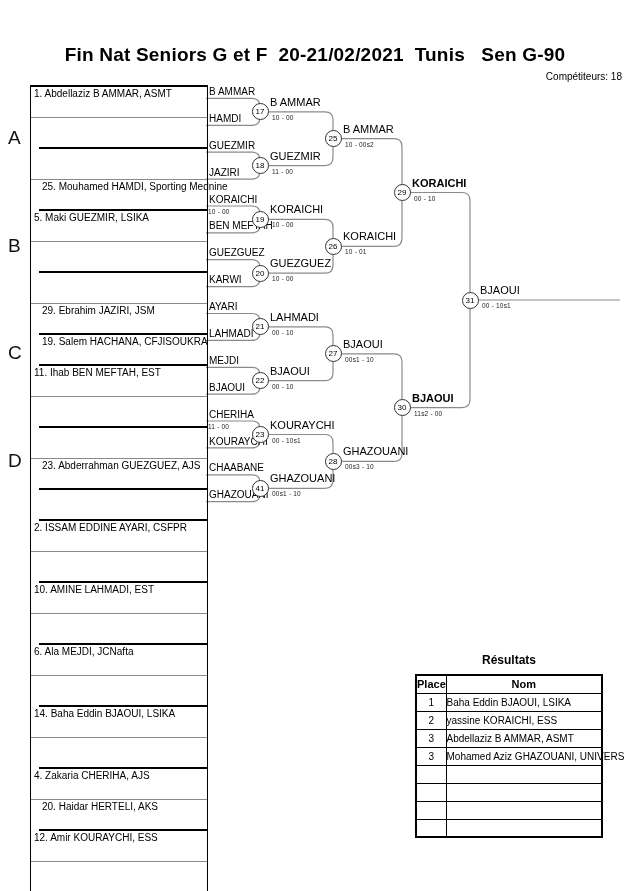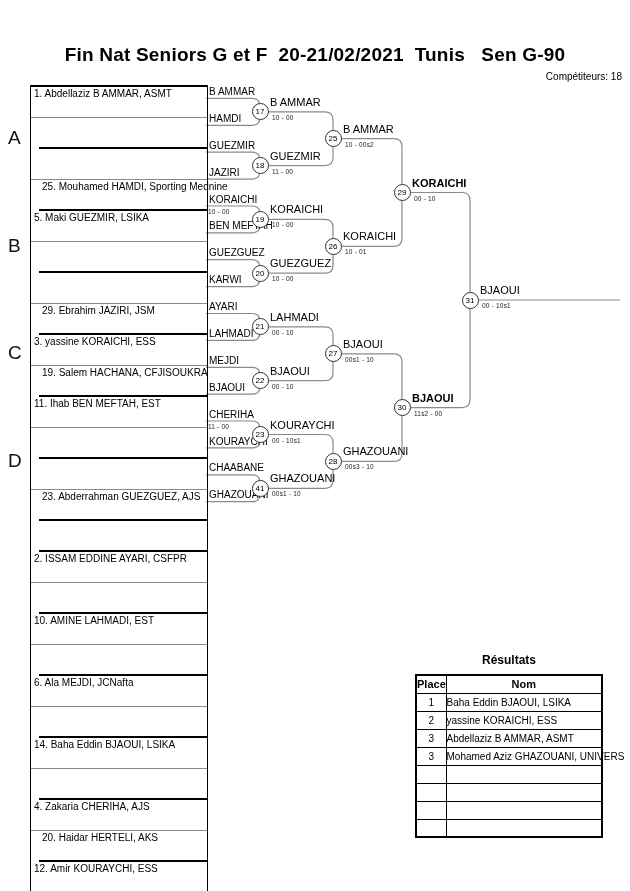--- a/index.html
+++ b/index.html
@@ -99,21 +99,20 @@
 
 <div class="bracket-col">
   <div class="br-row">1. Abdellaziz B AMMAR, ASMT</div>
   <div class="br-row slot-end"></div>
   <div class="br-row"></div>
   <div class="br-row slot-end">25. Mouhamed HAMDI, Sporting Mednine</div>
   <div class="br-row">5. Maki GUEZMIR, LSIKA</div>
   <div class="br-row slot-end"></div>
   <div class="br-row"></div>
   <div class="br-row slot-end">29. Ebrahim JAZIRI, JSM</div>
-  <div class="br-row">3. yassine KORAICHI, ESS</div>
   <div class="br-row slot-end">19. Salem HACHANA, CFJISOUKRA</div>
   <div class="br-row">11. Ihab BEN MEFTAH, EST</div>
   <div class="br-row slot-end"></div>
   <div class="br-row"></div>
   <div class="br-row slot-end">23. Abderrahman GUEZGUEZ, AJS</div>
   <div class="br-row slot-end"></div>
   <div class="br-row">2. ISSAM EDDINE AYARI, CSFPR</div>
   <div class="br-row slot-end"></div>
   <div class="br-row">10. AMINE LAHMADI, EST</div>
   <div class="br-row slot-end"></div>

